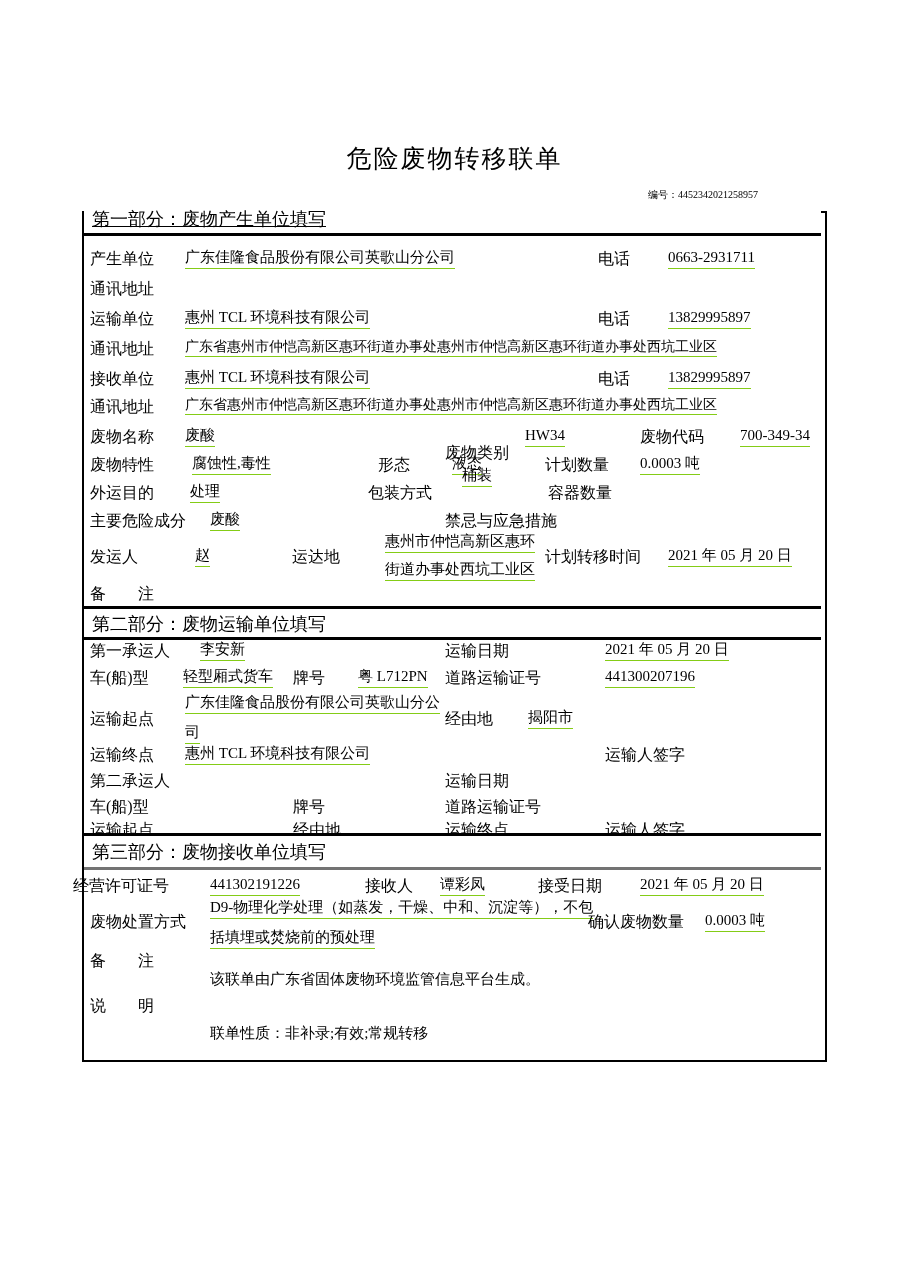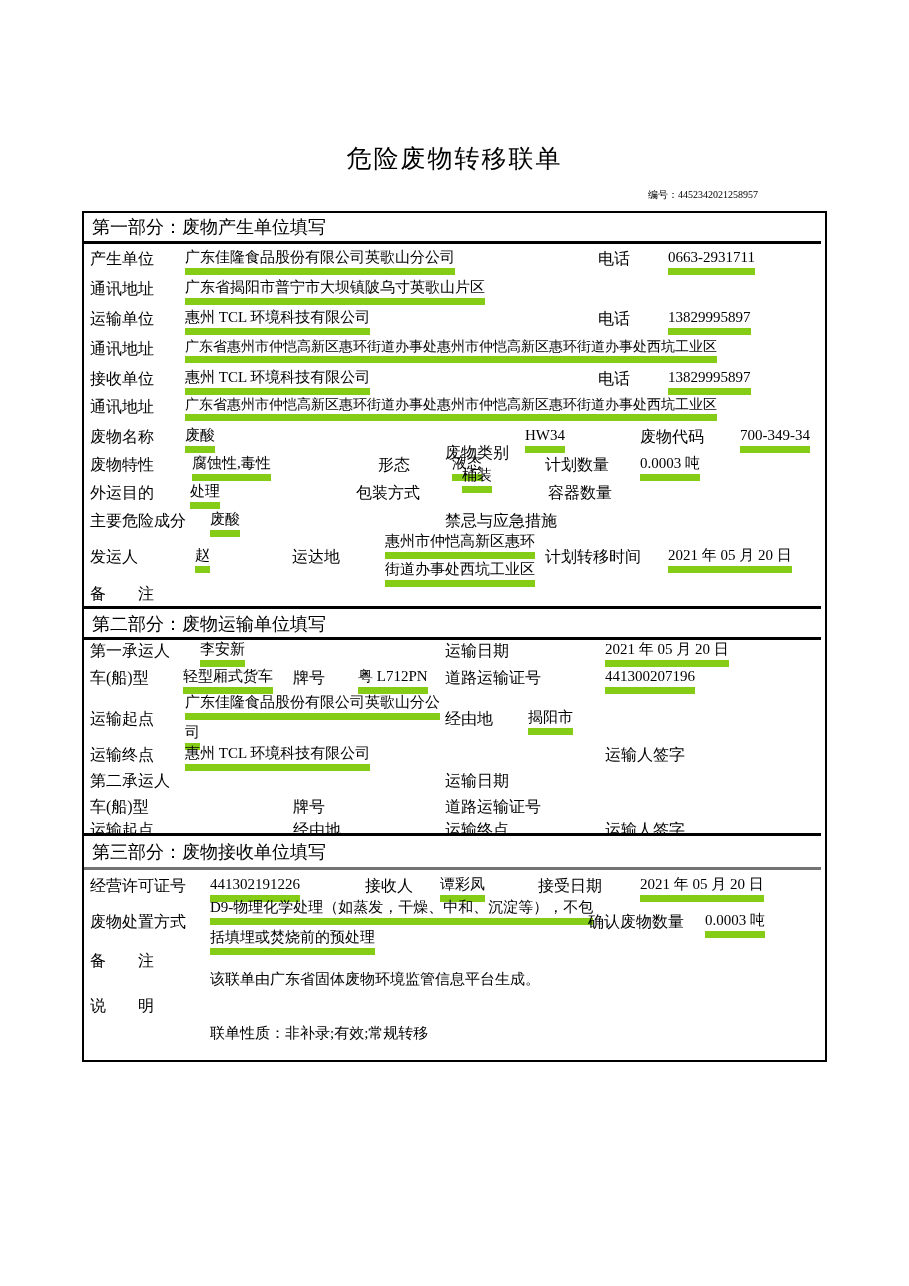--- a/index.html
+++ b/index.html
@@ -3,35 +3,35 @@
 <meta charset="utf-8">
 <style>
   html, body { margin:0; padding:0; background:#ffffff; }
   .page {
     position:relative; width:909px; height:1134px; background:#ffffff;
     color:#000; font-family:"Liberation Serif","DejaVu Serif",serif;
     overflow:hidden;
   }
   .t { position:absolute; white-space:nowrap; font-size:16px; line-height:1.1; }
   .sm { font-size:15px; }
-  .u { border-bottom:7px solid #84cc16; padding-bottom:2px;text-align:center; }
+  .u { border-bottom:1px solid #84cc16; padding-bottom:2px;text-align:center; }
   .title {
     position:absolute; left:0; top:142px; width:909px; text-align:center;
     font-size:25px; letter-spacing:2px;
   }
   .serial { position:absolute; left:648px; top:188px; font-size:10px; white-space:nowrap; }
   .formbox {
     position:absolute; left:82px; top:211px; width:741px; height:847px;
     border:2px solid #000;
   }
   .hdr {
     position:absolute; left:84px; width:737px; box-sizing:border-box;
     padding-left:8px; font-size:18px; background:#fff;
   }
-  .hdr1 { top:213px; height:31px; line-height:29px; border-bottom:3px solid #000; }
+  .hdr1 { top:205px; height:31px; line-height:29px; border-bottom:3px solid #000;text-decoration:underline; }
   .hdr2 { top:606px; height:34px; line-height:30px; border-top:3px solid #000; border-bottom:3px solid #000; }
   .hdr3 { top:833px; height:37px; line-height:33px; border-top:3px solid #000; border-bottom:3px solid #737373; }
   .footer {
     position:absolute; left:0; top:1196px; width:909px; text-align:center;
     font-size:16px; letter-spacing:3px;
   }
 </style>
 </head>
 <body>
 
@@ -46,21 +46,20 @@
   <div class="formbox"></div>
 
   <div class="hdr hdr1">第一部分：废物产生单位填写</div>
 
   <span class="t" style="left:90px;top:250px">产生单位</span>
   <span class="t u sm" style="left:185px;top:249px">广东佳隆食品股份有限公司英歌山分公司</span>
   <span class="t" style="left:598px;top:250px">电话</span>
   <span class="t u sm" style="left:668px;top:249px">0663-2931711</span>
 
   <span class="t" style="left:90px;top:280px">通讯地址</span>
-  <span class="t u sm" style="left:185px;top:279px">广东省揭阳市普宁市大坝镇陂乌寸英歌山片区</span>
 
   <span class="t" style="left:90px;top:310px">运输单位</span>
   <span class="t u sm" style="left:185px;top:309px">惠州 TCL 环境科技有限公司</span>
   <span class="t" style="left:598px;top:310px">电话</span>
   <span class="t u sm" style="left:668px;top:309px">13829995897</span>
 
   <span class="t" style="left:90px;top:340px">通讯地址</span>
   <span class="t u sm" style="left:185px;top:339px;font-size:14px">广东省惠州市仲恺高新区惠环街道办事处惠州市仲恺高新区惠环街道办事处西坑工业区</span>
 
   <span class="t" style="left:90px;top:370px">接收单位</span>
@@ -80,21 +79,21 @@
 
   <span class="t" style="left:90px;top:456px">废物特性</span>
   <span class="t u sm" style="left:192px;top:455px">腐蚀性,毒性</span>
   <span class="t" style="left:378px;top:456px">形态</span>
   <span class="t u sm" style="left:452px;top:455px">液态</span>
   <span class="t" style="left:545px;top:456px">计划数量</span>
   <span class="t u sm" style="left:640px;top:455px">0.0003 吨</span>
 
   <span class="t" style="left:90px;top:484px">外运目的</span>
   <span class="t u sm" style="left:190px;top:483px">处理</span>
-  <span class="t" style="left:356px;top:484px">包装方式</span>
+  <span class="t" style="left:368px;top:484px">包装方式</span>
   <span class="t u sm" style="left:462px;top:467px">桶装</span>
   <span class="t" style="left:548px;top:484px">容器数量</span>
 
   <span class="t" style="left:90px;top:512px">主要危险成分</span>
   <span class="t u sm" style="left:210px;top:511px">废酸</span>
   <span class="t" style="left:445px;top:512px">禁忌与应急措施</span>
 
   <span class="t" style="left:90px;top:548px">发运人</span>
   <span class="t u sm" style="left:195px;top:547px">赵</span>
   <span class="t" style="left:292px;top:548px">运达地</span>
@@ -136,21 +135,21 @@
   <span class="t" style="left:293px;top:798px">牌号</span>
   <span class="t" style="left:445px;top:798px">道路运输证号</span>
 
   <span class="t" style="left:90px;top:821px">运输起点</span>
   <span class="t" style="left:293px;top:821px">经由地</span>
   <span class="t" style="left:445px;top:821px">运输终点</span>
   <span class="t" style="left:605px;top:821px">运输人签字</span>
 
   <div class="hdr hdr3">第三部分：废物接收单位填写</div>
 
-  <span class="t" style="left:90px;top:877px">经营许可证号</span>
+  <span class="t" style="left:73px;top:877px">经营许可证号</span>
   <span class="t u sm" style="left:210px;top:876px">441302191226</span>
   <span class="t" style="left:365px;top:877px">接收人</span>
   <span class="t u sm" style="left:440px;top:876px">谭彩凤</span>
   <span class="t" style="left:538px;top:877px">接受日期</span>
   <span class="t u sm" style="left:640px;top:876px">2021 年 05 月 20 日</span>
 
   <span class="t" style="left:90px;top:913px">废物处置方式</span>
   <span class="t u sm" style="left:210px;top:899px">D9-物理化学处理（如蒸发，干燥、中和、沉淀等），不包</span>
   <span class="t u sm" style="left:210px;top:929px">括填埋或焚烧前的预处理</span>
   <span class="t" style="left:588px;top:913px">确认废物数量</span>

